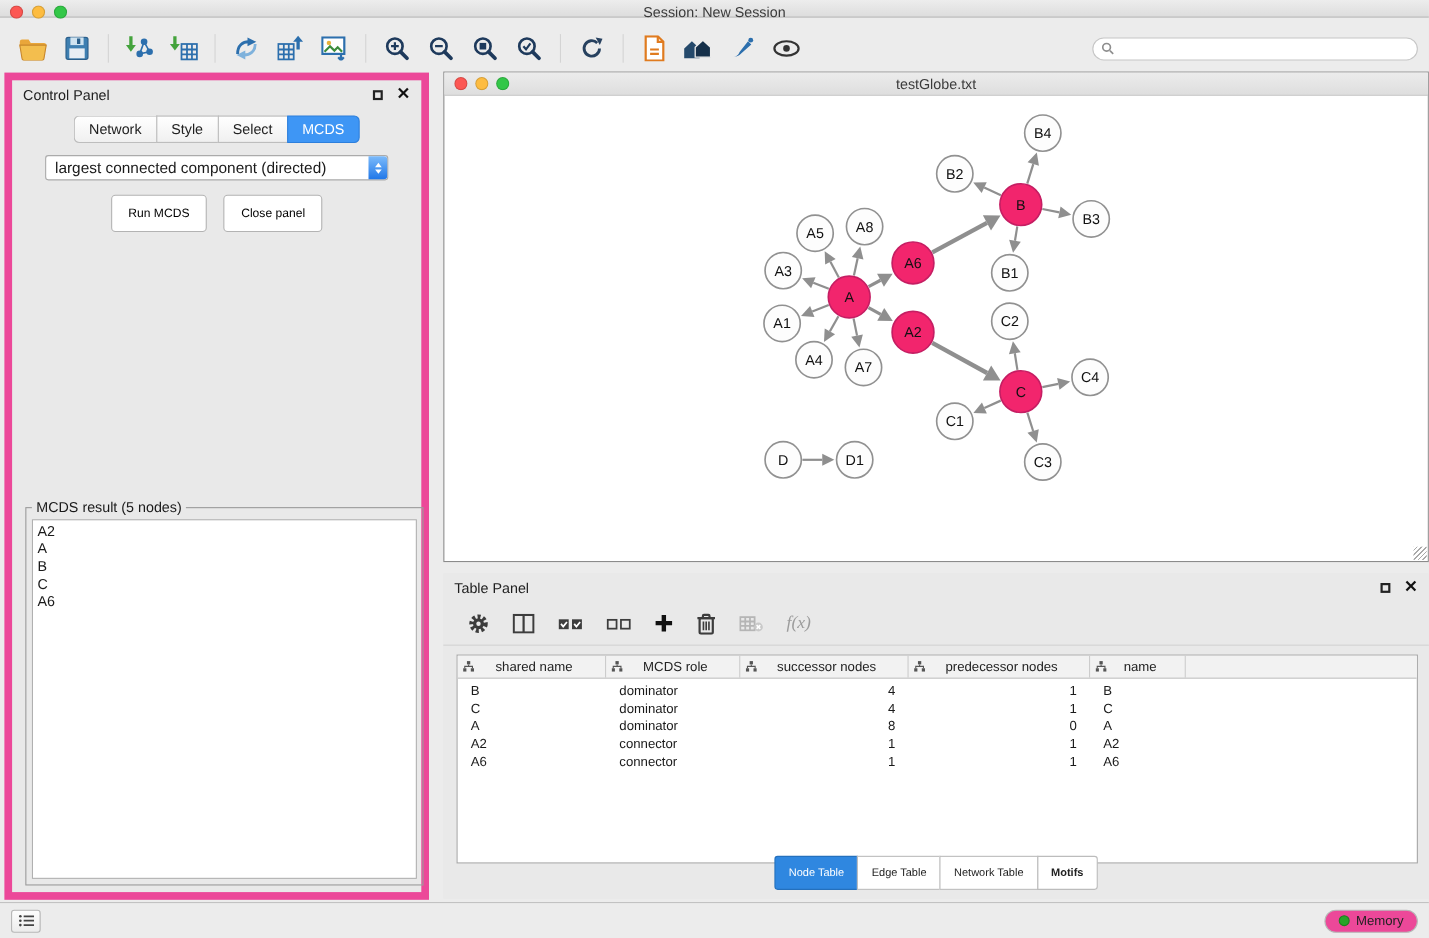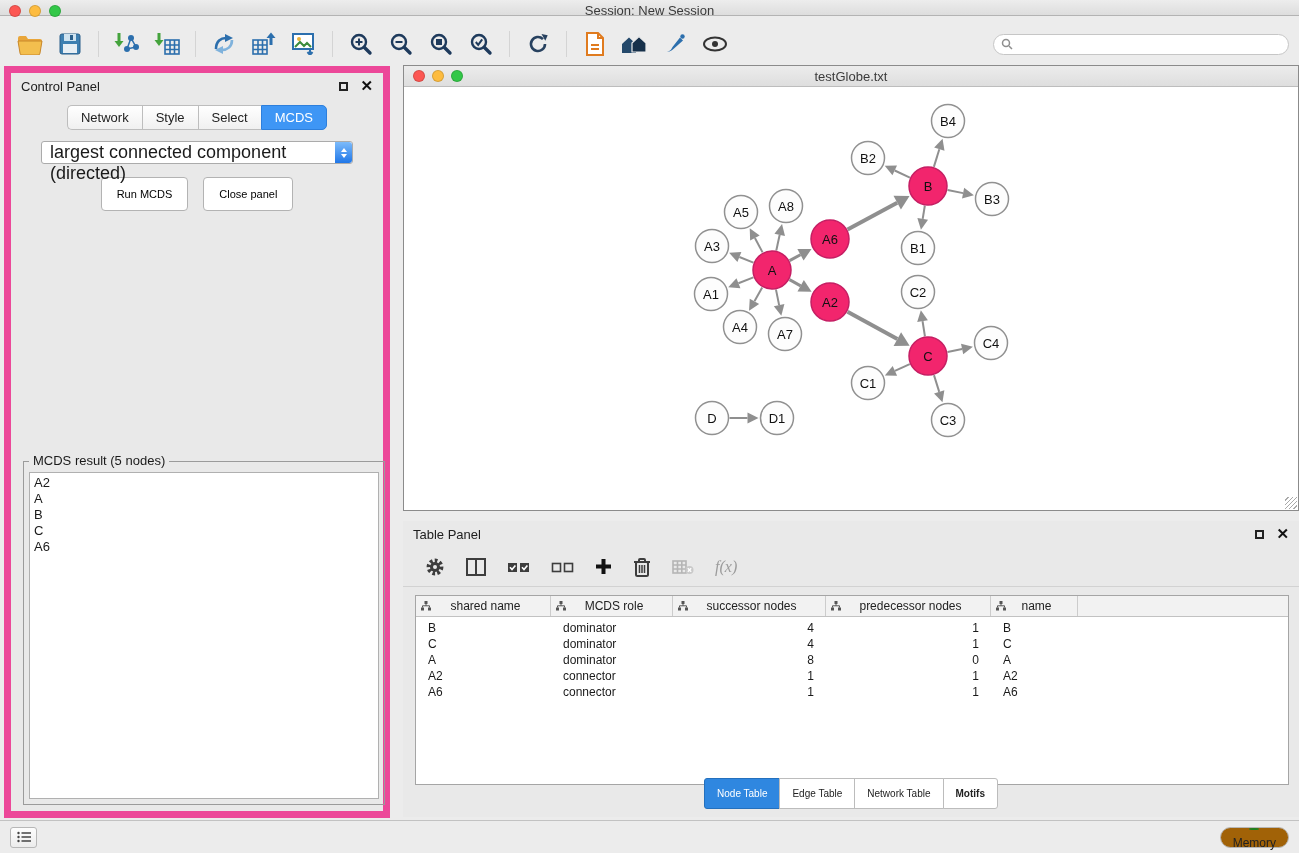--- a/index.html
+++ b/index.html
@@ -35,21 +35,21 @@
   .control-panel { position:absolute; left:4px; top:66px; width:386px; height:752px;
     background:#e9e9e9; border:7px solid #ec4899; }
   .cp-tabs { display:flex; justify-content:center; margin-top:6px; }
   .cp-tab { font-size:13px; padding:4px 13px; background:linear-gradient(#ffffff,#f0f0f0);
     border:1px solid #bdbdbd; border-right:none; color:#222; cursor:default; }
   .cp-tab:first-child { border-radius:5px 0 0 5px; }
   .cp-tab:last-child { border-right:1px solid #bdbdbd; border-radius:0 5px 5px 0; }
   .cp-tab.active { background:#3e96f5; color:#fff; border-color:#2d7fdc; }
   .opt-label { text-align:center; font-size:13px; margin-top:24px; }
   .dropdown { margin:11px auto 0; width:312px; height:23px; background:#fff; border:1px solid #ababab;
-    border-radius:3px; position:relative; font-size:18px; line-height:21px; padding-left:8px; }
+    border-radius:3px; position:relative; font-size:14px; line-height:21px; padding-left:8px; }
   .dd-stepper { position:absolute; right:0; top:0; width:17px; height:21px;
     background:linear-gradient(#7cbbfb,#2077e8); border-radius:0 3px 3px 0;
     display:flex; flex-direction:column; align-items:center; justify-content:center; gap:2px; }
   .tri-up { width:0; height:0; border-left:3.5px solid transparent; border-right:3.5px solid transparent; border-bottom:4px solid #fff; }
   .tri-down { width:0; height:0; border-left:3.5px solid transparent; border-right:3.5px solid transparent; border-top:4px solid #fff; }
   .cp-buttons { display:flex; justify-content:center; gap:15px; margin-top:13px; }
   .cp-btn { font-size:11px; padding:10px 15px; background:#fff; border:1px solid #b3b3b3; border-radius:4px; }
   .result-fieldset { position:absolute; left:12px; top:388px; width:362px; height:344px; border:1px solid #9b9b9b; }
   .result-legend { position:absolute; top:-9px; left:5px; background:#e9e9e9; padding:0 4px; font-size:13px; }
   .result-list { position:absolute; left:5px; top:10px; right:5px; bottom:5px; background:#fff;
@@ -83,22 +83,22 @@
   .tp-tab { font-size:10px; padding:9px 12px; background:#fff; border:1px solid #bcbcbc; margin-left:-1px; color:#222; }
   .tp-tab:first-child { margin-left:0; border-radius:3px 0 0 3px; }
   .tp-tab:last-child { border-radius:0 3px 3px 0;font-weight:bold; }
   .tp-tab.active { background:#2f87e0; color:#fff; border-color:#2470bd; }
 
   
   .status-bar { position:absolute; left:0; top:820px; width:100%; height:33px; background:#ececec;
     border-top:1px solid #c2c2c2; display:flex; align-items:center; padding:0 10px; }
   .list-btn { width:27px; height:21px; border:1px solid #b7b7b7; border-radius:3px;
     background:linear-gradient(#fdfdfd,#ececec); display:flex; align-items:center; justify-content:center; }
-  .memory-btn { margin-left:auto; height:21px; border:1px solid #b7b7b7; border-radius:11px; background:#a16207;
-    display:flex; align-items:center; gap:6px; padding:0 12px; font-size:12px; color:#222;flex-direction:column; }
+  .memory-btn { margin-left:auto; height:21px; border:1px solid #b7b7b7; border-radius:11px; background:#ec4899;
+    display:flex; align-items:center; gap:6px; padding:0 12px; font-size:12px; color:#222; }
   .mem-dot { width:10px; height:10px; border-radius:50%; background:#27a427; border:1px solid #1e7f1e; }
 </style>
 </head>
 <body>
 
 <div class="titlebar">
   <div class="traffic">
     <span class="light red"></span>
     <span class="light yellow"></span>
     <span class="light green"></span>

